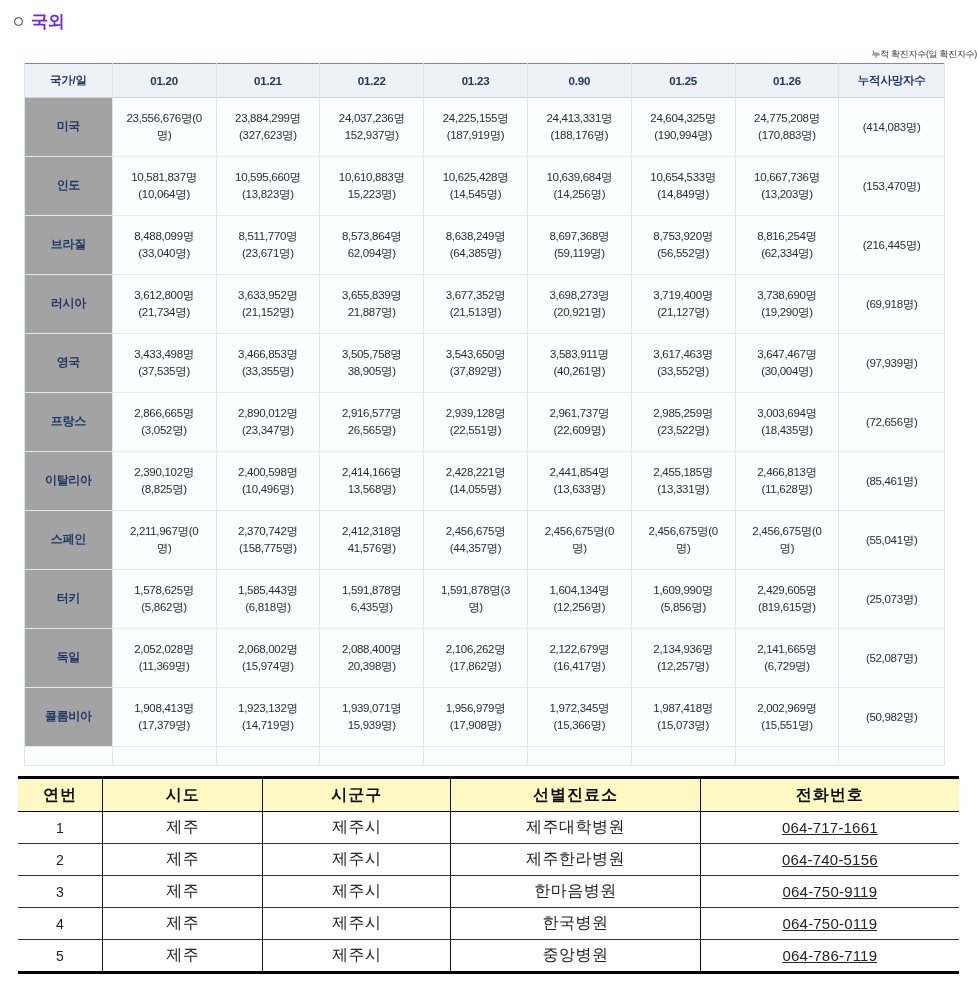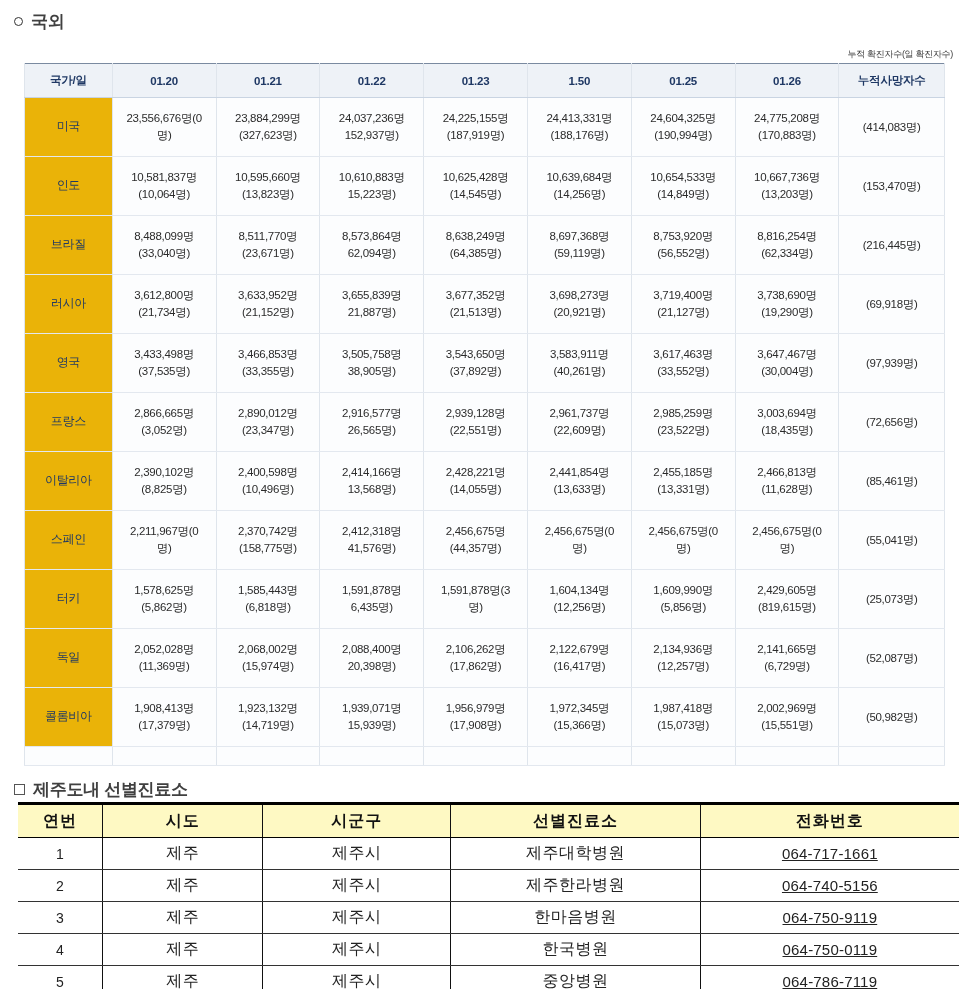--- a/index.html
+++ b/index.html
@@ -17,21 +17,21 @@
     position: relative;
   }
 
   
   .section-one {
     padding: 8px 0 0 0;
   }
   .sec-title {
     font-size: 17px;
     font-weight: bold;
-    color: #404040;
+    color: #6d28d9;
     padding-left: 14px;
     letter-spacing: -0.3px;
     display: flex;
     align-items: center;
     gap: 8px;
     height: 26px;
   }
   .sec-title .marker-circle {
     display: inline-block;
     width: 9px;
@@ -45,21 +45,20 @@
     width: 11px;
     height: 11px;
     border: 1.4px solid #555;
     box-sizing: border-box;
   }
 
   .note-line {
     text-align: right;
     font-size: 9px;
     color: #3a3a3a;
-    padding-right: 24px;
     margin-top: 14px;
     margin-bottom: 2px;
     letter-spacing: -0.3px;
   }
 
   .world-wrap {
     padding: 0 32px 0 24px;
   }
   table.world {
     border-collapse: collapse;
@@ -91,23 +90,23 @@
     font-size: 11.5px;
     color: #2b2b2b;
     line-height: 1.45;
     letter-spacing: -0.3px;
     background: #fcfdfe;
     padding: 2px 3px;
     word-break: keep-all;
   }
   table.world tbody td.country {
     color: #1f3864;
-    font-weight: normal;
+    font-weight: bold;
     font-size: 12px;
-    background: #eab308;
+    background: #a3a3a3;
   }
   table.world tbody tr.spacer td {
     height: 14px;
   }
   .cell-line { display: block; }
 
   
   .w-country { width: 9.8%; }
   .w-day     { width: 11.6%; }
   .w-death   { width: 11.8%; }
@@ -182,21 +181,21 @@
           <col class="w-day">
         <col class="w-death">
       </colgroup>
       <thead>
         <tr>
           <th>국가/일</th>
           <th>01.20</th>
           <th>01.21</th>
           <th>01.22</th>
           <th>01.23</th>
-          <th>1.50</th>
+          <th>0.90</th>
           <th>01.25</th>
           <th>01.26</th>
           <th>누적사망자수</th>
         </tr>
       </thead>
       <tbody id="world-body">
           <tr>
             <td class="country">미국</td>
             <td>
               <span class="cell-line">23,556,676명(0</span>
@@ -559,24 +558,20 @@
             <td></td>
             <td></td>
           </tr>
         </tbody>
     </table>
   </div>
 </div>
 
 <div class="section-two">
 
-  <div class="sec-title">
-    <span class="marker-square"></span>
-    <span>제주도내 선별진료소</span>
-  </div>
 
   <div class="clinic-wrap">
     <table class="clinic">
       <colgroup>
         <col class="c-num">
           <col class="c-sido">
           <col class="c-sgg">
           <col class="c-name">
           <col class="c-tel">
       </colgroup>

